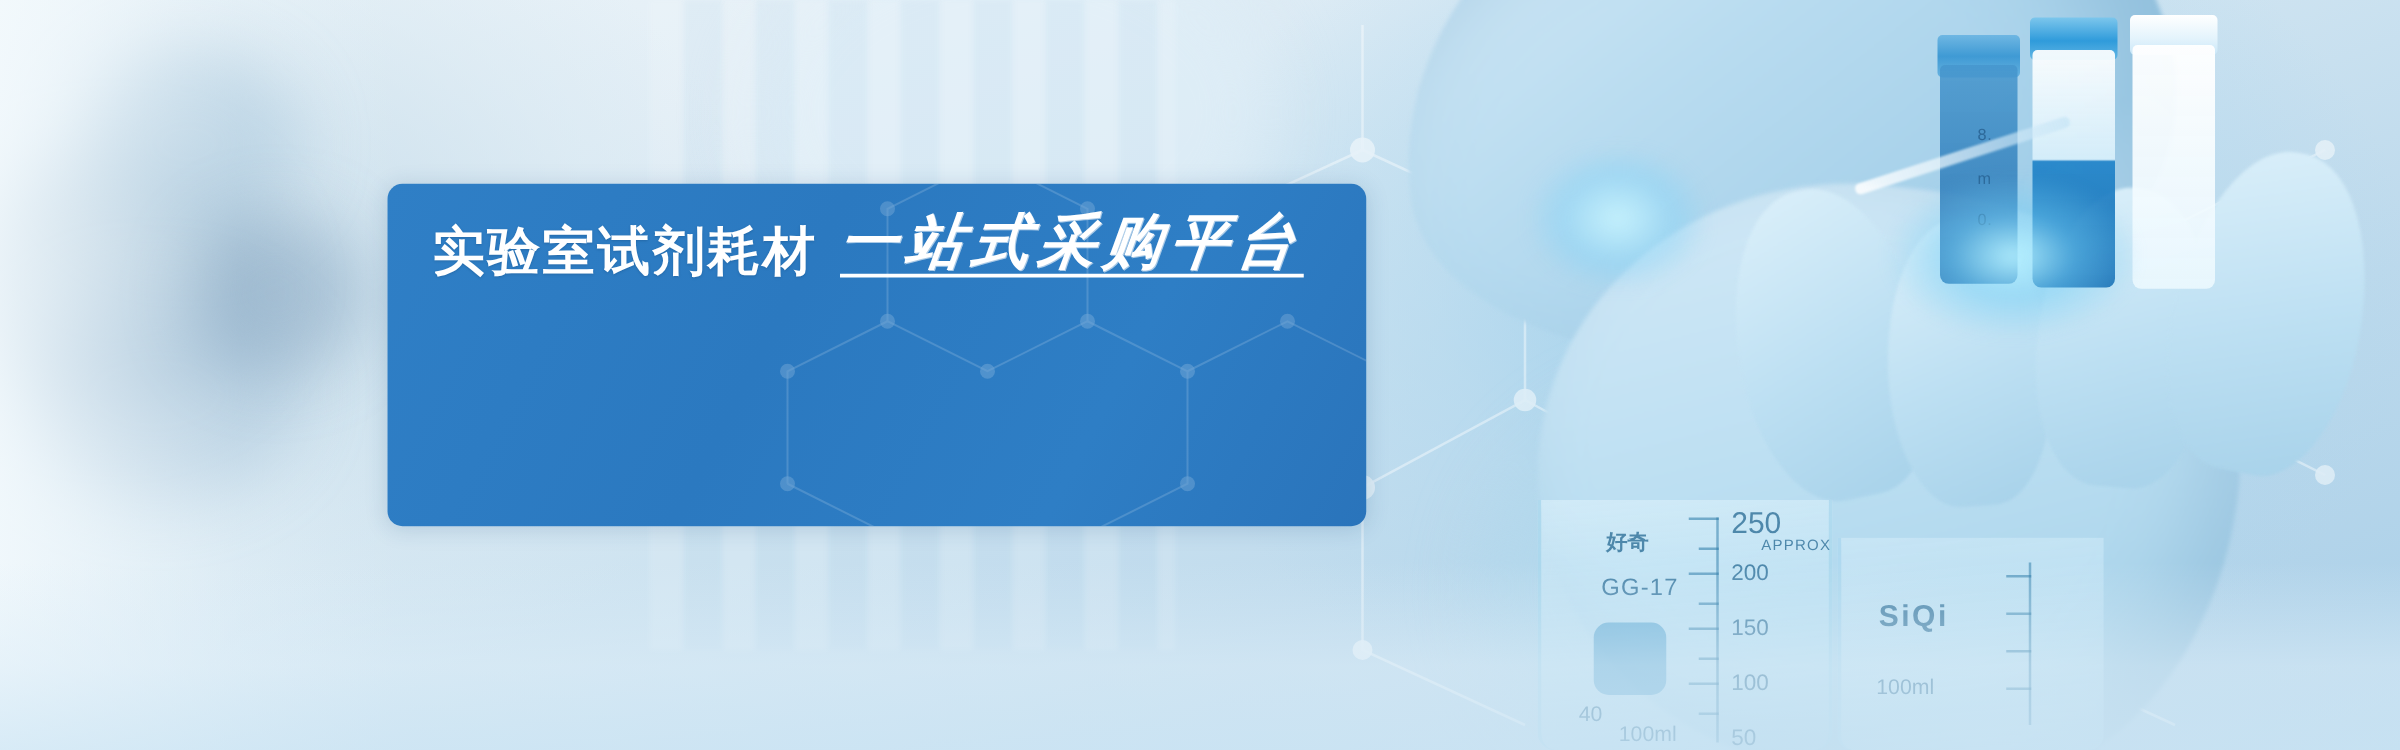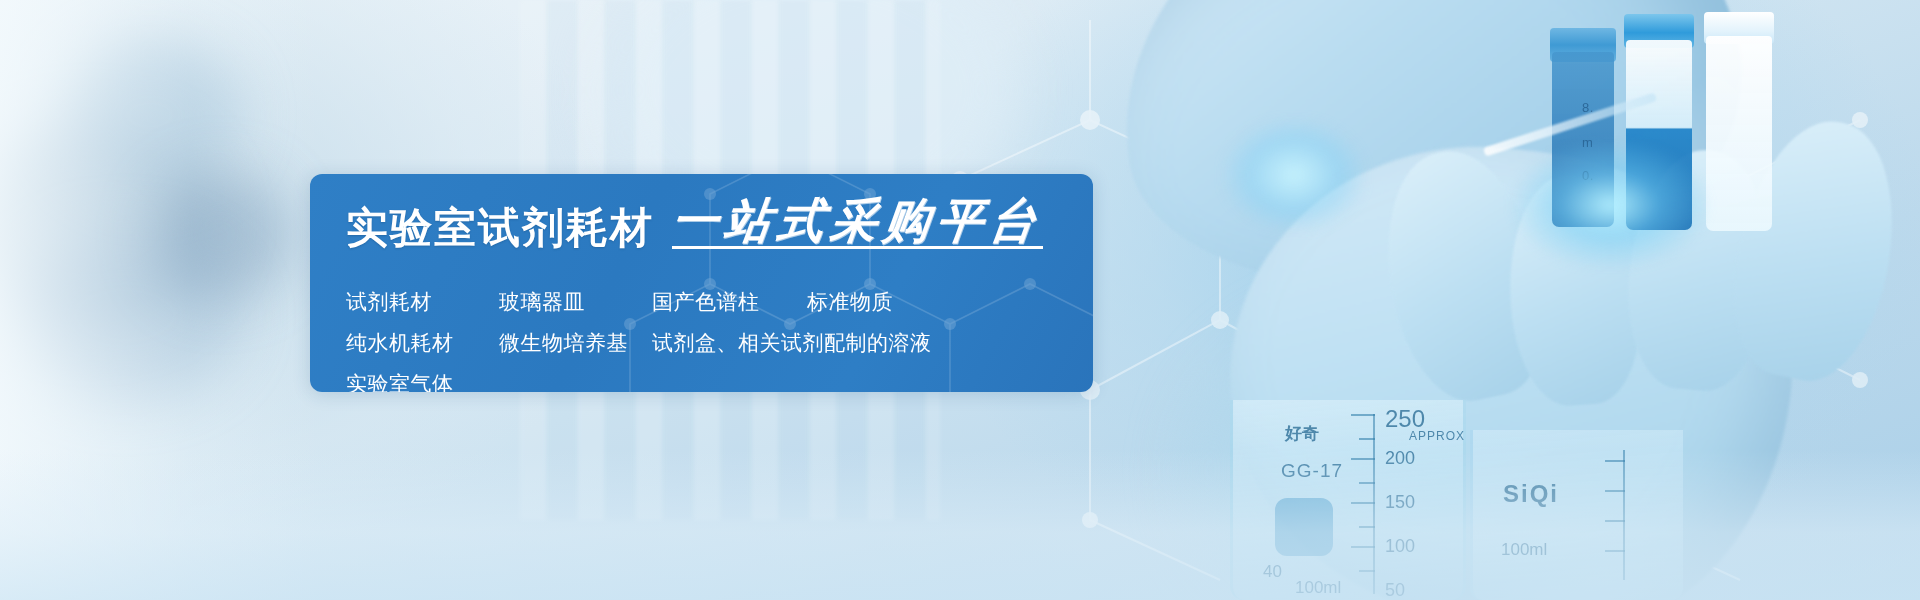--- a/index.html
+++ b/index.html
@@ -171,23 +171,23 @@
   .bk-label {
     position: absolute;
     background: rgba(60,150,200,0.55);
     border-radius: 12px;
   }
 
   
   #panel {
     position: absolute;
     left: 310px;
-    top: 174px;
+    top: 147px;
     width: 783px;
-    height: 218px;
+    height: 274px;
     border-radius: 12px;
     background: linear-gradient(118deg, #2f7fc6 0%, #2b79c0 40%, #2e7ec5 72%, #2a74bb 100%);
     box-shadow: 0 2px 18px rgba(30,80,130,0.18);
     overflow: hidden;
   }
   .panel-molecule { position: absolute; inset: 0; opacity: 0.30; }
 
   .headline {
     position: absolute;
     left: 36px;
@@ -398,35 +398,15 @@
       </g>
     </svg>
 
     <div class="headline">
       <span class="headline-main">实验室试剂耗材</span>
       <span class="headline-brush-wrap">
         <span class="headline-brush">一站式采购平台</span>
       </span>
     </div>
 
-    <div class="cat-list">
-
-      <div class="cat-row">
-        <span class="cat-item col-1">试剂耗材</span>
-        <span class="cat-item col-2">玻璃器皿</span>
-        <span class="cat-item col-3">国产色谱柱</span>
-        <span class="cat-item col-4">标准物质</span>
-      </div>
-
-      <div class="cat-row">
-        <span class="cat-item col-1">纯水机耗材</span>
-        <span class="cat-item col-2">微生物培养基</span>
-        <span class="cat-item col-wide">试剂盒、相关试剂配制的溶液</span>
-      </div>
-
-      <div class="cat-row">
-        <span class="cat-item col-1">实验室气体</span>
-      </div>
-
-    </div>
   </div>
 
 </div>
 
 </body></html>

